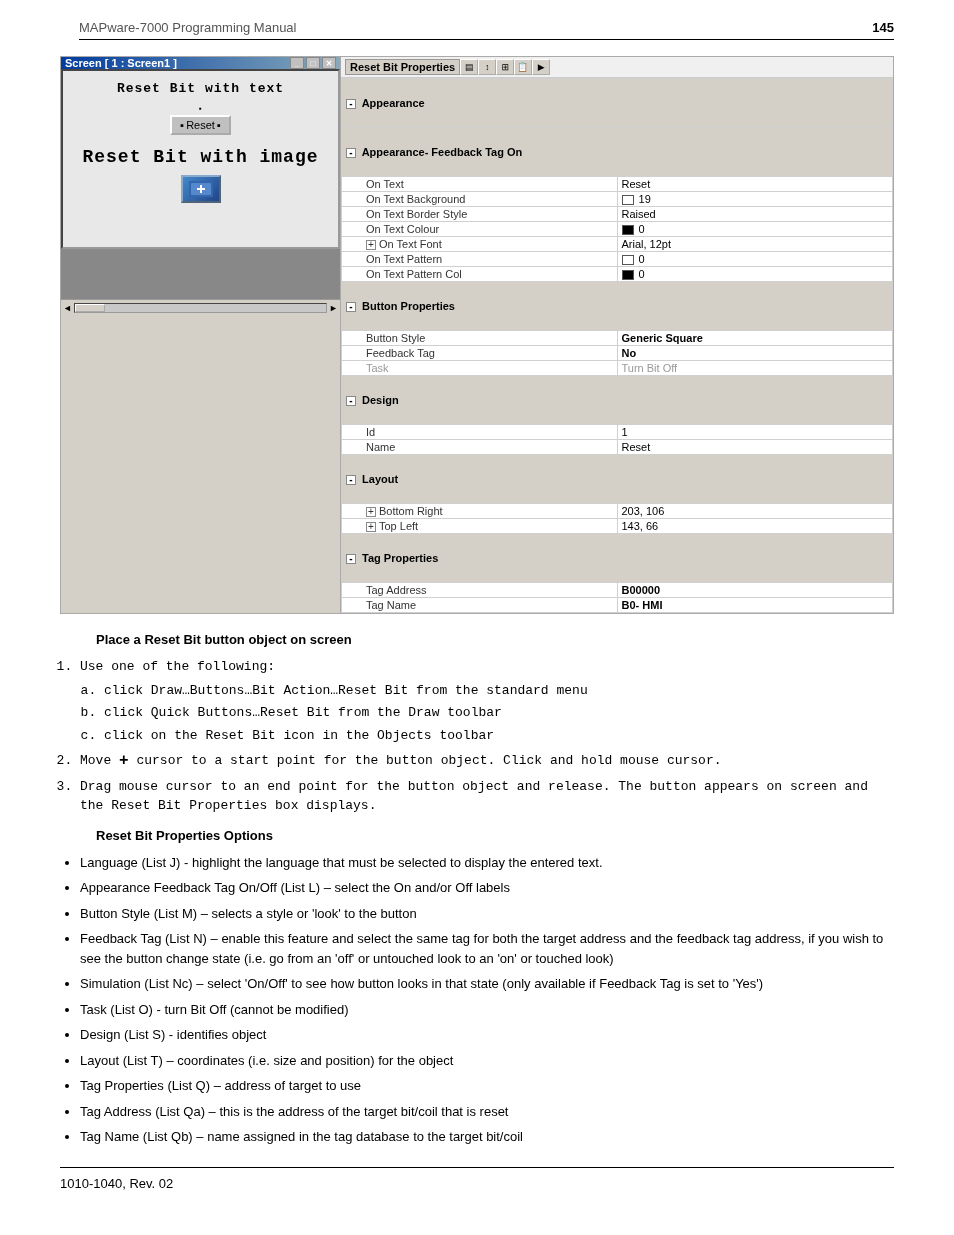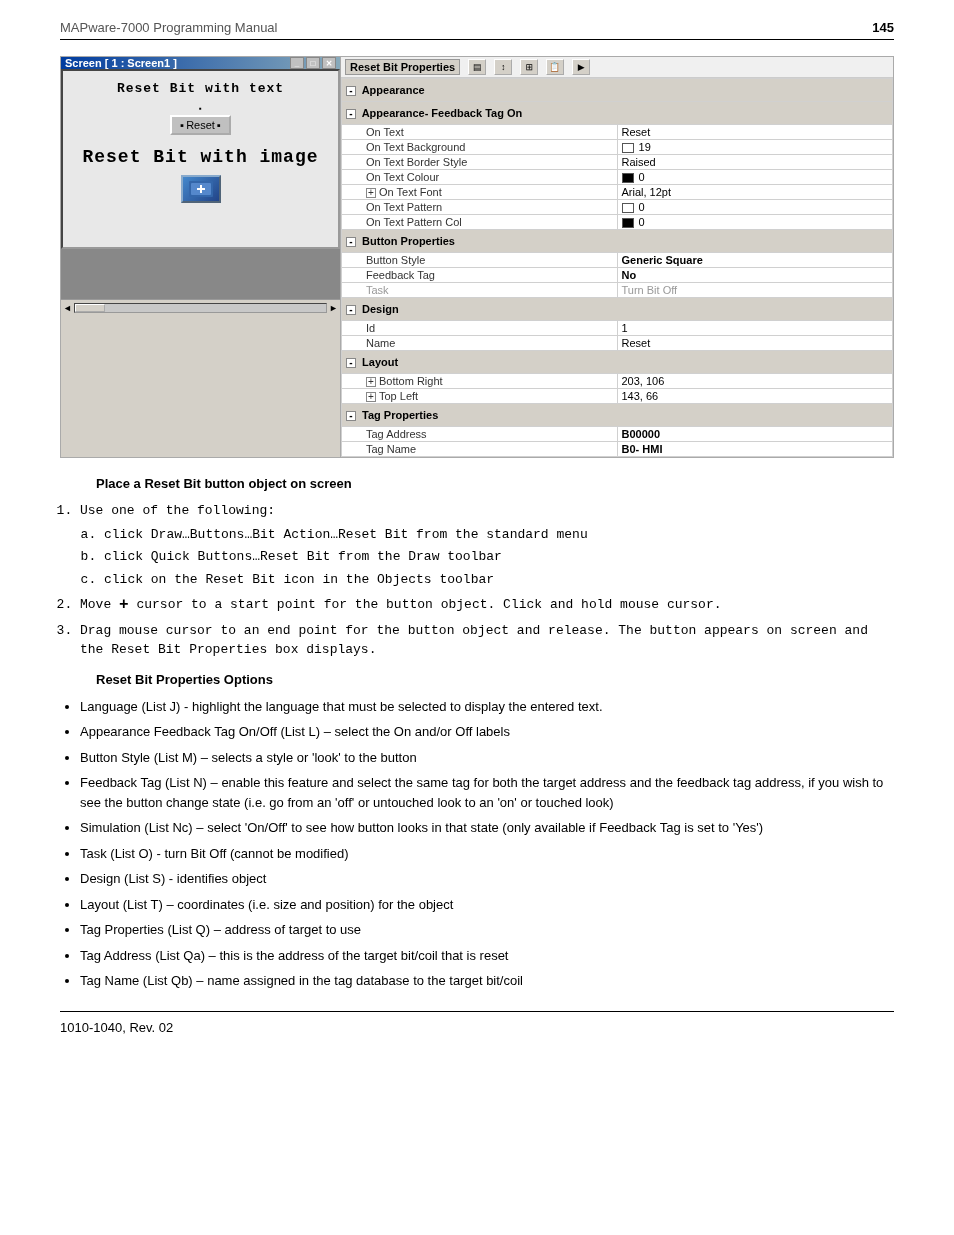--- a/index.html
+++ b/index.html
@@ -12,20 +12,21 @@
       min-height: 1235px;
       padding: 20px 60px;
     }
     .header-row {
       display: flex;
       justify-content: space-between;
       align-items: flex-start;
       border-bottom: 1px solid #000;
       padding-bottom: 4px;
       margin-bottom: 16px;
+      margin-left: 19px;
     }
     .header-title {
       font-size: 13px;
       color: #555;
     }
     .header-page {
       font-size: 13px;
       font-weight: bold;
     }
     .screenshot-container {
@@ -144,21 +145,21 @@
       flex: 1;
       background: #fff;
       font-size: 11px;
     }
     .props-toolbar {
       background: #f0f0f0;
       border-bottom: 1px solid #ccc;
       padding: 2px 4px;
       display: flex;
       align-items: center;
-      gap: 8px;
+      gap: 0;
     }
     .props-toolbar-title {
       font-size: 11px;
       font-weight: bold;
       padding: 1px 4px;
       background: #d4d0c8;
       border: 1px solid #999;
     }
     .props-toolbar-btn {
       width: 18px;
@@ -180,21 +181,21 @@
       border: 1px solid #d0d0d0;
       padding: 1px 4px;
       vertical-align: middle;
     }
     .props-section-header {
       background: #d4d0c8;
       font-weight: bold;
       font-size: 11px;
     }
     .props-section-header td {
-      padding: 5px 4px;
+      padding: 18px 4px;
     }
     .props-key {
       width: 50%;
       padding-left: 16px !important;
       color: #333;
     }
     .props-key-sub {
       padding-left: 24px !important;
     }
     .props-val {

